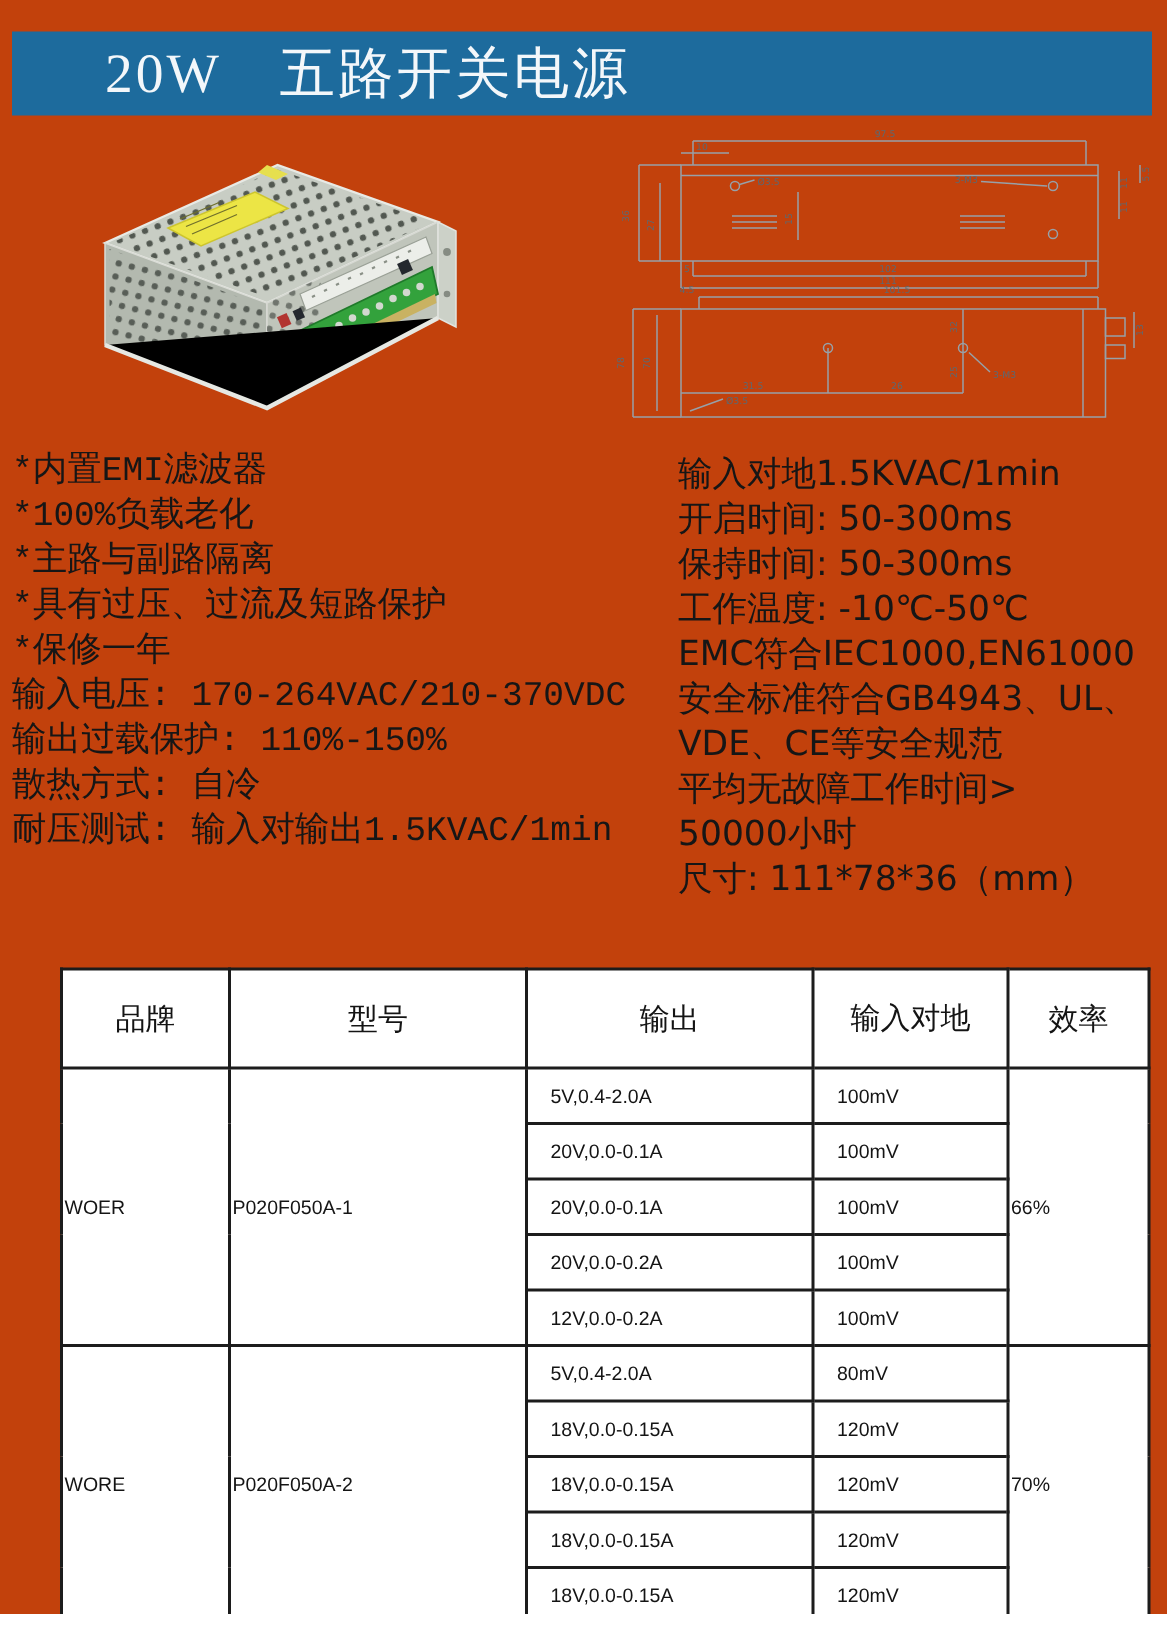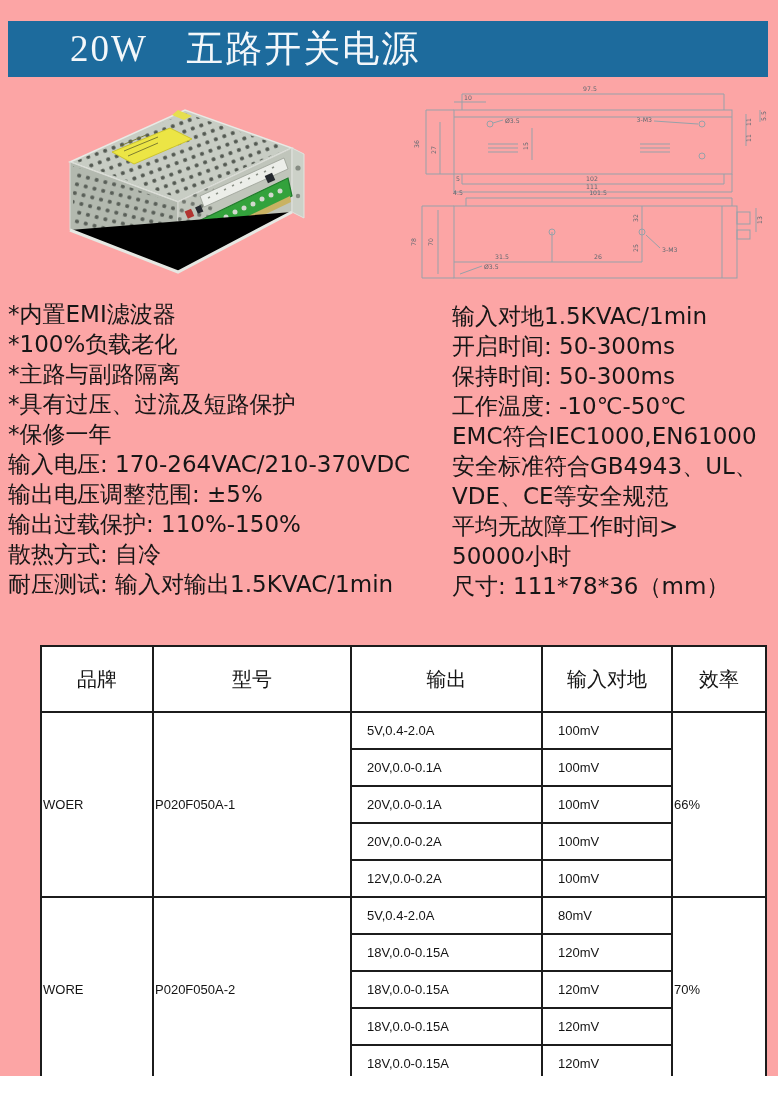--- a/index.html
+++ b/index.html
@@ -1,34 +1,34 @@
 <!DOCTYPE html>
 <html><head>
 <meta charset="utf-8">
 <style>
   html,body{margin:0;padding:0;}
   body{width:778px;height:1098px;background:#ffffff;font-family:"DejaVu Sans",sans-serif;}
-  .canvas{position:relative;width:778px;height:1076px;background:#fca5a5;overflow:hidden;}
+  .canvas{position:relative;width:778px;height:1076px;background:#c2410c;overflow:hidden;}
 
   
   .header-bar{position:absolute;left:8px;top:21px;width:760px;height:56px;background:#1d6b9d;
     display:flex;align-items:center;}
   .header-title{color:#f3f7fa;font-family:"Liberation Serif","DejaVu Serif",serif;
     font-size:37px;letter-spacing:2px;padding-left:62px;white-space:nowrap;}
 
   
   .photo-wrap{position:absolute;left:50px;top:90px;width:260px;height:200px;}
   .drawing-wrap{position:absolute;left:402px;top:80px;width:372px;height:208px;}
   .drawing-wrap svg text{font-family:"DejaVu Sans",sans-serif;font-size:6.2px;fill:#5e6870;}
   .drawing-wrap svg line, .drawing-wrap svg rect, .drawing-wrap svg circle, .drawing-wrap svg path
     {stroke:#97a1a9;fill:none;stroke-width:1;}
 
   
   .spec-col{position:absolute;color:#161616;font-size:23px;line-height:30px;white-space:nowrap;}
-  .spec-col-left{left:8px;top:299px;width:442px;}
+  .spec-col-left{left:8px;top:299px;width:442px;font-family:Liberation Mono, monospace;}
   .spec-col-right{left:452px;top:301px;width:324px;}
   .spec-line{height:30px;}
 
   
   .spec-table{position:absolute;left:40px;top:645px;border-collapse:collapse;
     font-family:Liberation Sans, sans-serif;color:#141414;}
   .spec-table th,.spec-table td{border:2px solid #1c1c1c;background:#fff;font-weight:normal;}
   .spec-table th{height:62px;font-size:20px;}
   .spec-table td{height:33px;font-size:13px;}
   .col-brand{width:112px;} .col-model{width:198px;} .col-output{width:191px;}
@@ -196,21 +196,20 @@
     </svg>
   </div>
 
   <div class="spec-col spec-col-left">
     <div class="spec-line">*内置EMI滤波器</div>
     <div class="spec-line">*100%负载老化</div>
     <div class="spec-line">*主路与副路隔离</div>
     <div class="spec-line">*具有过压、过流及短路保护</div>
     <div class="spec-line">*保修一年</div>
     <div class="spec-line">输入电压: 170-264VAC/210-370VDC</div>
-    <div class="spec-line">输出电压调整范围: ±5%</div>
     <div class="spec-line">输出过载保护: 110%-150%</div>
     <div class="spec-line">散热方式: 自冷</div>
     <div class="spec-line">耐压测试: 输入对输出1.5KVAC/1min</div>
   </div>
 
   <div class="spec-col spec-col-right">
     <div class="spec-line">输入对地1.5KVAC/1min</div>
     <div class="spec-line">开启时间: 50-300ms</div>
     <div class="spec-line">保持时间: 50-300ms</div>
     <div class="spec-line">工作温度: -10℃-50℃</div>

